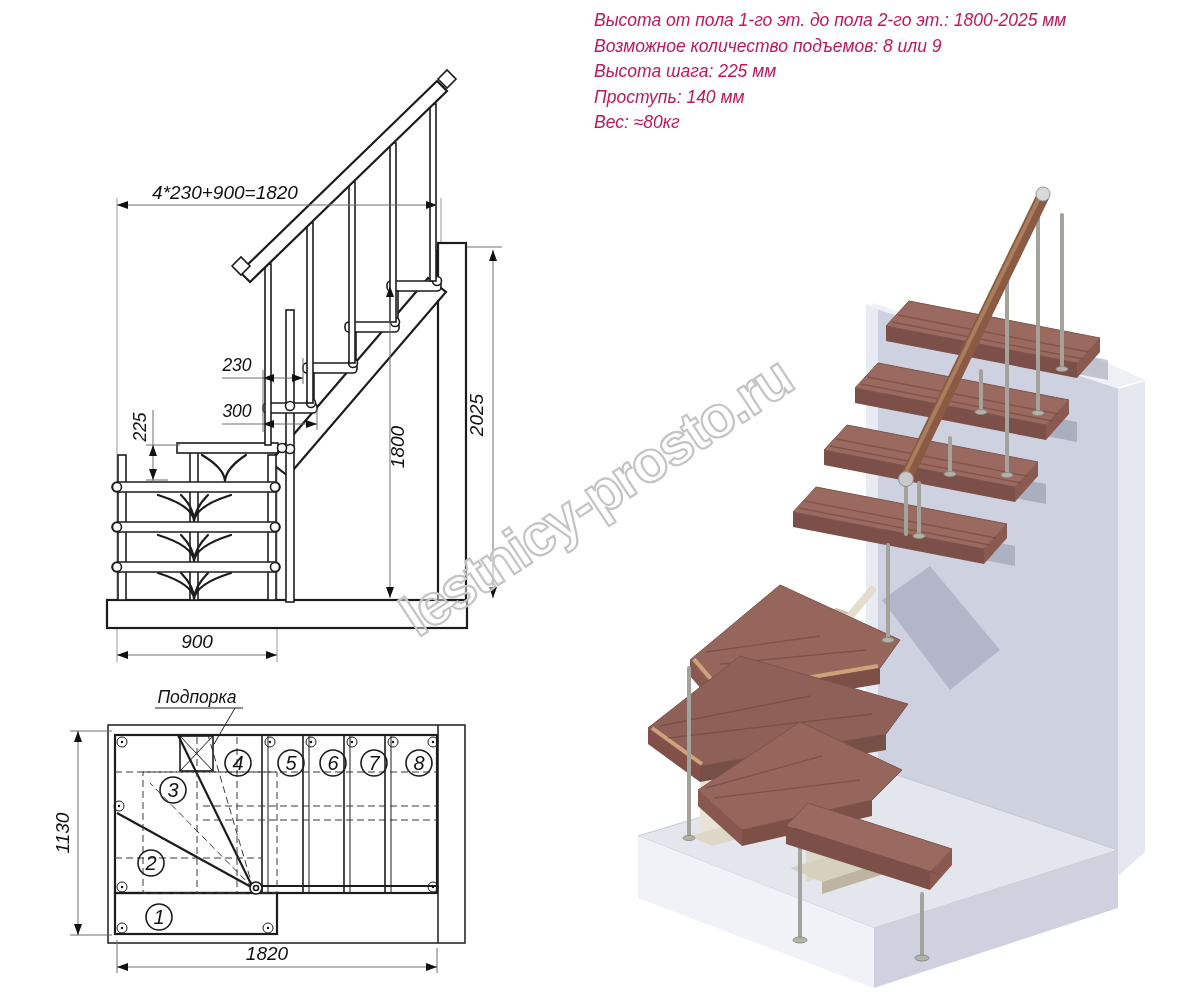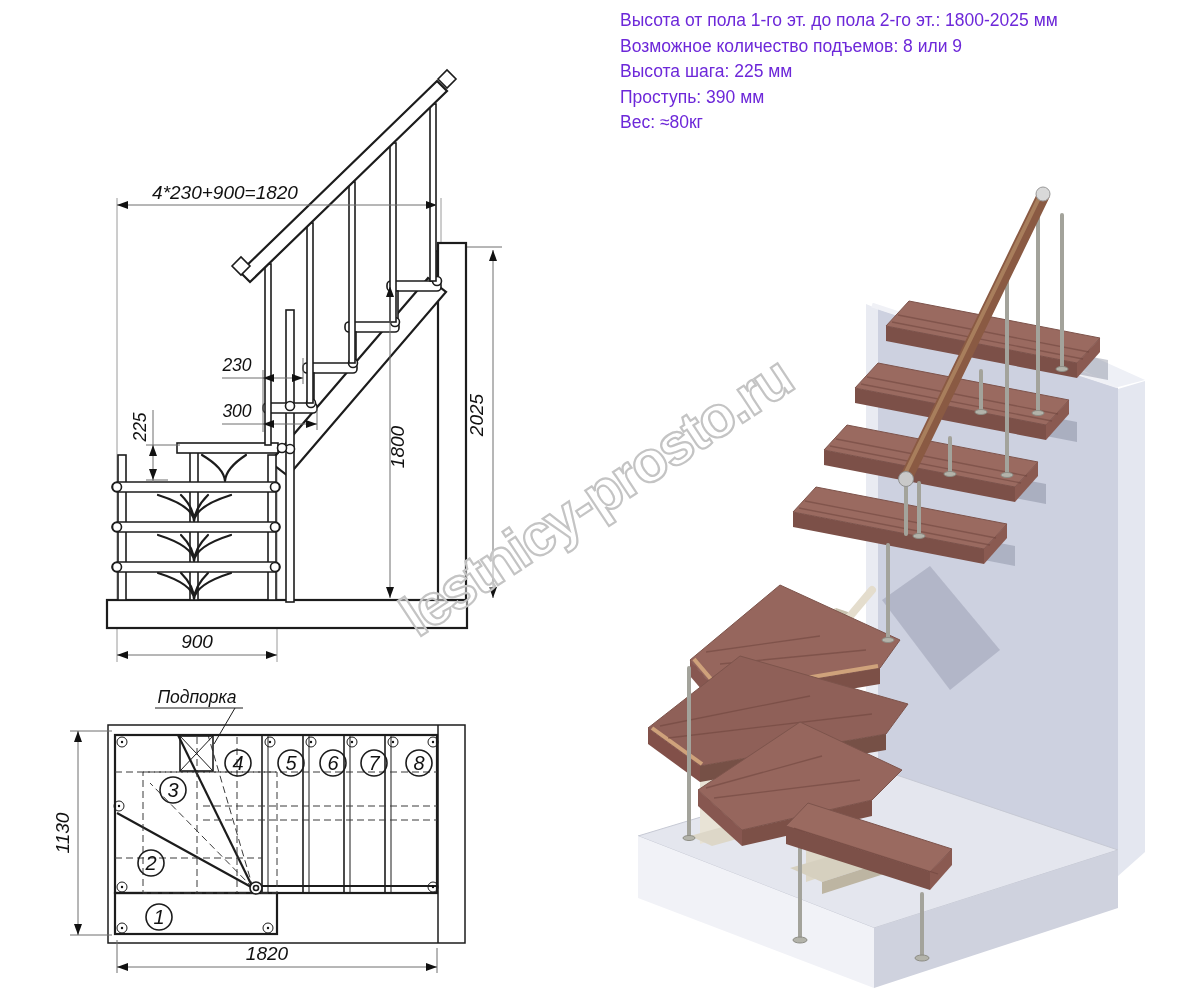--- a/index.html
+++ b/index.html
@@ -1,20 +1,20 @@
 <!DOCTYPE html>
 <html><head>
 <meta charset="utf-8">
 <style>
   html,body{margin:0;padding:0;background:#fff;}
   .page{position:relative;width:1191px;height:993px;background:#fff;overflow:hidden;
         font-family:"Liberation Sans",sans-serif;}
   svg{position:absolute;left:0;top:0;}
-  .specs{position:absolute;left:620px;top:8px;width:560px;z-index:4;
-         font-size:17.5px;line-height:25.6px;color:#6d28d9;}
+  .specs{position:absolute;left:594px;top:8px;width:560px;z-index:4;
+         font-size:17.5px;line-height:25.6px;color:#be185d;font-style:italic;}
   
   .ln  {stroke:#1c1c1c;stroke-width:1.6;fill:none;}
   .ln2 {stroke:#1c1c1c;stroke-width:2.2;fill:none;}
   .thin{stroke:#1c1c1c;stroke-width:1;fill:none;}
   .wh  {stroke:#1c1c1c;stroke-width:1.6;fill:#fff;}
   .wh2 {stroke:#1c1c1c;stroke-width:2.2;fill:#fff;}
   .dim {stroke:#6e6e6e;stroke-width:1;fill:none;}
   .gray{stroke:#9a9a9a;stroke-width:1;fill:none;}
   .dash{stroke:#3a3a3a;stroke-width:1;fill:none;stroke-dasharray:7 4;}
   .ar  {fill:#111;stroke:none;}
@@ -358,17 +358,17 @@
       <circle cx="1043" cy="194" r="7" fill="#d9d9d9" stroke="#9a9a9a" stroke-width="1"></circle>
       <circle cx="906" cy="479" r="7.5" fill="#c9c9c9" stroke="#8f8f8f" stroke-width="1"></circle>
     </g>
   </g>
 </svg>
 
 <div class="specs">
   <div>Высота от пола 1-го эт. до пола 2-го эт.: 1800-2025 мм</div>
   <div>Возможное количество подъемов: 8 или 9</div>
   <div>Высота шага: 225 мм</div>
-  <div>Проступь: 390 мм</div>
+  <div>Проступь: 140 мм</div>
   <div>Вес: ≈80кг</div>
 </div>
 
 </div>
 
 </body></html>

